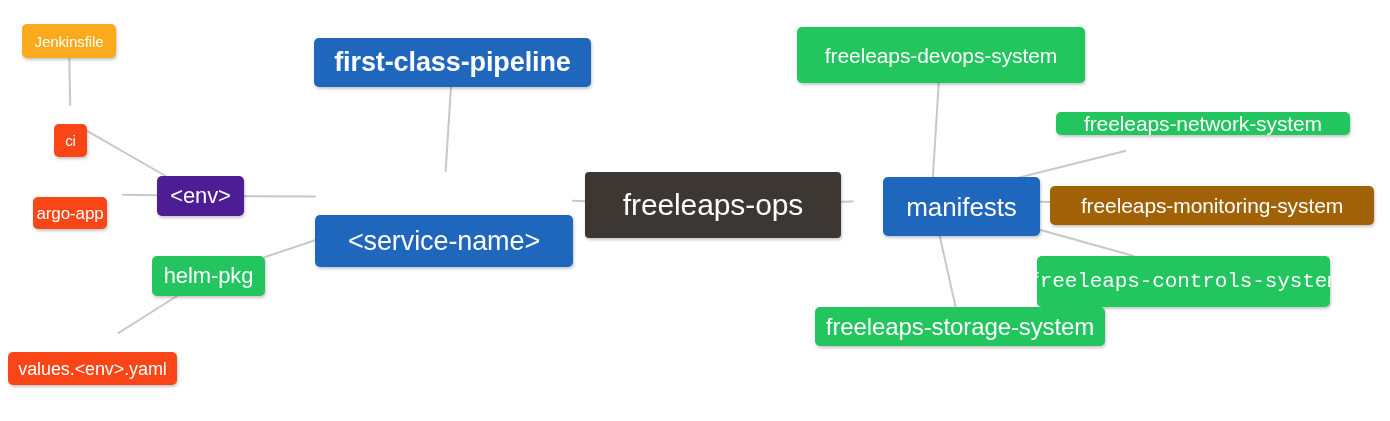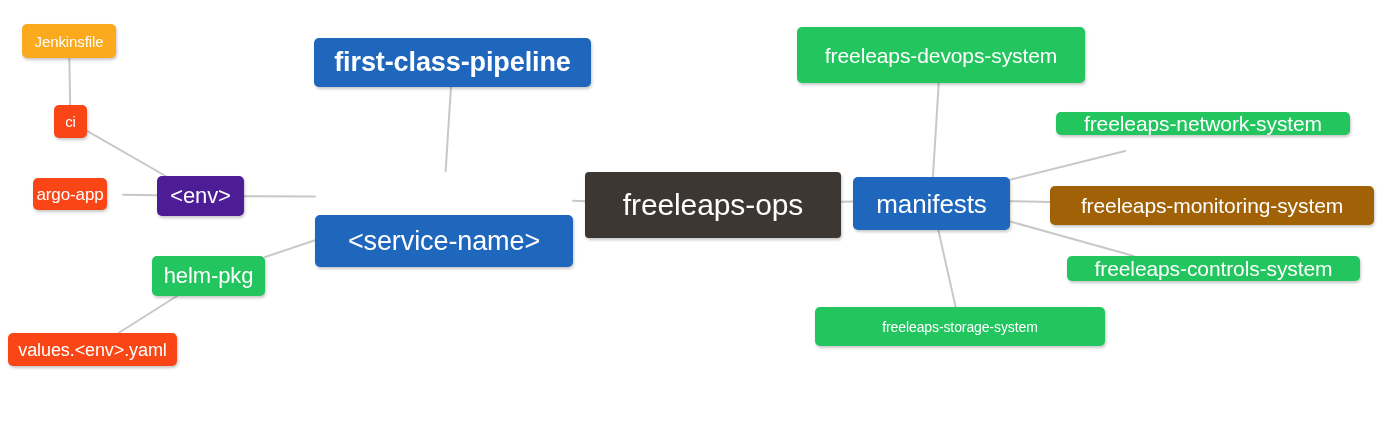--- a/index.html
+++ b/index.html
@@ -39,21 +39,21 @@
     letter-spacing: -0.1px;
     padding: 0 10px;
   }
   .node-root {
     background: #3c3733;
     border-radius: 4px;
   }
   .node-blue { background: #1f66bd; }
   .node-green { background: #22c55e; }
   .node-orange { background: #fba91d; }
-  .node-red { background: #fa4616; }
+  .node-red { background: #fa4616; margin-top: 19px; }
 </style>
 </head>
 <body>
 
 <div id="canvas">
   <svg id="edges" viewBox="0 0 1390 421" width="1390" height="421">
       <line x1="585" y1="201.19330855018586" x2="573" y2="200.8364312267658" stroke="#c8c8c8" stroke-width="2" stroke-linecap="round"></line>
       <line x1="841" y1="201.77803203661327" x2="853" y2="201.47597254004577" stroke="#c8c8c8" stroke-width="2" stroke-linecap="round"></line>
       <line x1="445.64312267657994" y1="171" x2="450.9516728624535" y2="87" stroke="#c8c8c8" stroke-width="2" stroke-linecap="round"></line>
       <line x1="315" y1="196.47022587268995" x2="244" y2="196.17864476386038" stroke="#c8c8c8" stroke-width="2" stroke-linecap="round"></line>
@@ -71,21 +71,21 @@
   <div id="nodes">
       <div class="node node-root" style="left: 585px; top: 172px; width: 256px; height: 66px; font-size: 30px; background: rgb(60, 55, 51);">
         <span>freeleaps-ops</span>
       </div>
       <div class="node node-blue" style="left: 315px; top: 171px; width: 258px; height: 52px; font-size: 27px; background: rgb(31, 102, 189); margin-top: 44px;">
         <span>&lt;service-name&gt;</span>
       </div>
       <div class="node node-blue" style="left: 314px; top: 38px; width: 277px; height: 49px; font-size: 27px; background: rgb(31, 102, 189); font-weight: bold;">
         <span>first-class-pipeline</span>
       </div>
-      <div class="node node-blue" style="left: 853px; top: 177px; width: 157px; height: 53px; font-size: 26px; background: rgb(31, 102, 189);">
+      <div class="node node-blue" style="left: 883px; top: 177px; width: 157px; height: 59px; font-size: 26px; background: rgb(31, 102, 189);">
         <span>manifests</span>
       </div>
       <div class="node node-green" style="left: 157px; top: 176px; width: 87px; height: 40px; font-size: 22px; background: #4c1d95;">
         <span>&lt;env&gt;</span>
       </div>
       <div class="node node-green" style="left: 152px; top: 256px; width: 113px; height: 40px; font-size: 22px; background: rgb(34, 197, 94);">
         <span>helm-pkg</span>
       </div>
       <div class="node node-orange" style="left: 22px; top: 24px; width: 94px; height: 34px; font-size: 15px; background: rgb(251, 169, 29);">
         <span>Jenkinsfile</span>
@@ -101,20 +101,20 @@
       </div>
       <div class="node node-green" style="left: 797px; top: 27px; width: 288px; height: 56px; font-size: 21px; background: rgb(34, 197, 94);">
         <span>freeleaps-devops-system</span>
       </div>
       <div class="node node-green" style="left: 1056px; top: 112px; width: 294px; height: 23px; font-size: 21px; background: rgb(34, 197, 94);">
         <span>freeleaps-network-system</span>
       </div>
       <div class="node node-green" style="left: 1050px; top: 186px; width: 324px; height: 39px; font-size: 21px; background: #a16207;">
         <span>freeleaps-monitoring-system</span>
       </div>
-      <div class="node node-green" style="left: 1067px; top: 256px; width: 293px; height: 25px; font-size: 21px; background: rgb(34, 197, 94);">
+      <div class="node node-green" style="left: 1037px; top: 256px; width: 293px; height: 51px; font-size: 21px; background: rgb(34, 197, 94); font-family: Liberation Mono, monospace;">
         <span>freeleaps-controls-system</span>
       </div>
-      <div class="node node-green" style="left: 815px; top: 307px; width: 290px; height: 39px; font-size: 14px; background: rgb(34, 197, 94);">
+      <div class="node node-green" style="left: 815px; top: 307px; width: 290px; height: 39px; font-size: 24px; background: rgb(34, 197, 94);">
         <span>freeleaps-storage-system</span>
       </div>
     </div>
 </div>
 
 </body></html>

